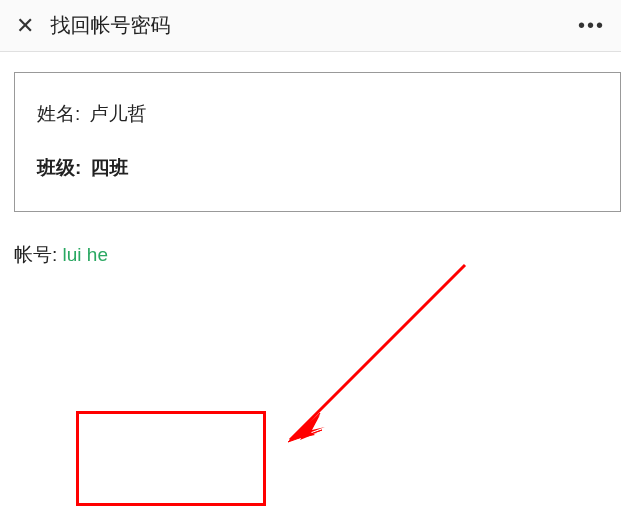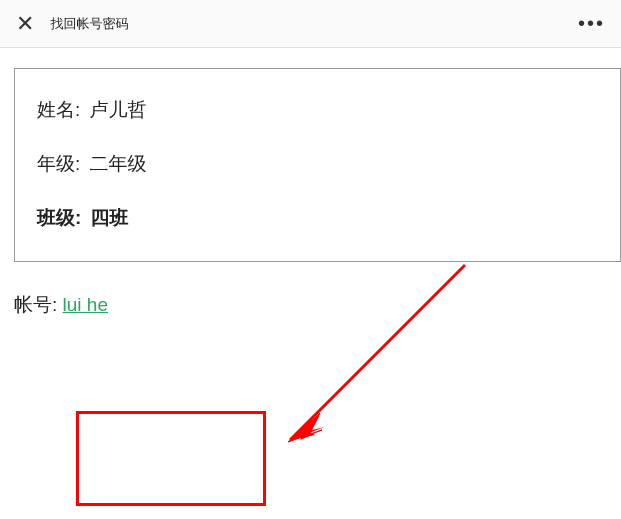--- a/index.html
+++ b/index.html
@@ -23,21 +23,21 @@
       background: #fafafa;
     }
     .close-icon {
       font-size: 22px;
       color: #333;
       margin-right: 16px;
       line-height: 1;
       cursor: pointer;
     }
     .header-title {
-      font-size: 13px;
+      font-size: 20px;
       color: #222;
       flex: 1;
     }
     .more-icon {
       font-size: 20px;
       color: #333;
       letter-spacing: 2px;
       cursor: pointer;
     }
     .content {
@@ -71,21 +71,20 @@
       color: #222;
       margin-bottom: 28px;
       position: relative;
     }
     .cred-label {
       display: inline;
     }
     .cred-value {
       display: inline;
       color: #2aa862;
-      text-decoration: underline;
     }
     .cred-hint {
       display: inline;
       color: #222;
     }
     .annotation-layer {
       position: absolute;
       top: 0;
       left: 0;
       width: 100%;
@@ -115,24 +114,20 @@
   <span class="more-icon">•••</span>
 </div>
 
 <div class="content">
   <div class="info-box">
     <div class="info-row">
       <span class="info-label">姓名:</span>
       <span class="info-value">卢儿哲</span>
     </div>
     <div class="info-row">
-      <span class="info-label">年级:</span>
-      <span class="info-value">二年级</span>
-    </div>
-    <div class="info-row">
       <span class="info-label">班级:</span>
       <span class="info-value">四班</span>
     </div>
   </div>
 </div>
 
 <div class="credentials">
   <div class="cred-row">
     <span class="cred-label">帐号:</span>
     <span class="cred-value">lui        he</span>

